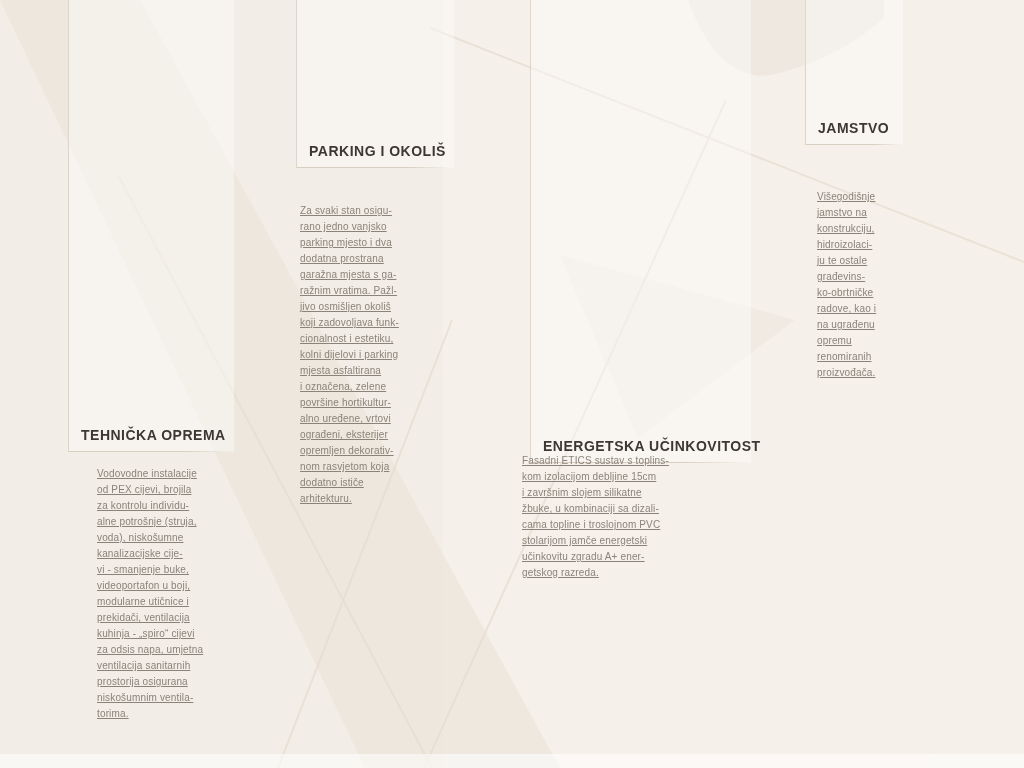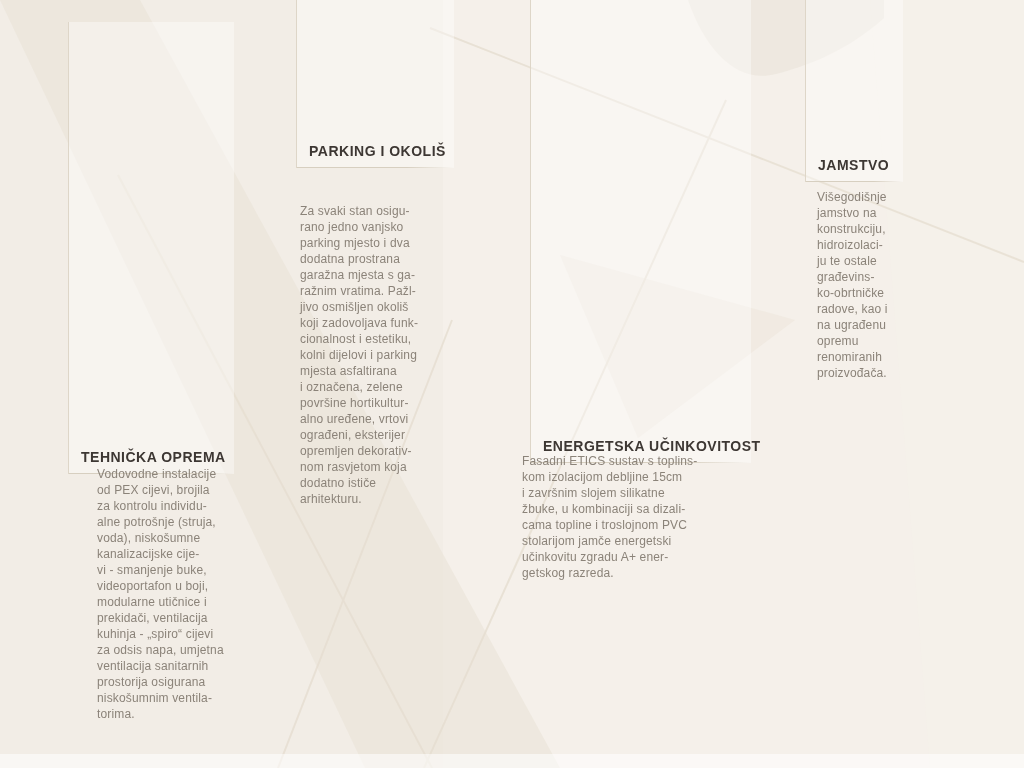--- a/index.html
+++ b/index.html
@@ -18,28 +18,28 @@
     position:absolute;left:0;bottom:0;height:1px;width:100%;
     background:linear-gradient(to right,#d7cfc0 0%,#d7cfc0 70%,rgba(215,207,192,0) 100%);
   }
   .card .heading{
     position:absolute;left:12px;bottom:9px;
     font-size:14px;font-weight:bold;letter-spacing:.5px;
     color:#3d3733;white-space:nowrap;
   }
   .body-text{
     position:absolute;
-    font-size:12px;line-height:16px;letter-spacing:.15px;
-    color:#8b8379;white-space:pre-line;
+    font-size:10px;line-height:16px;letter-spacing:.15px;
+    color:#8b8379;white-space:pre-line;text-decoration:underline;
   }
   
-  .card.s1{left:68px;width:165px;height:452px;margin-top:22px;}
+  .card.s1{left:68px;width:165px;height:452px;}
   .card.s2{left:296px;width:157px;height:168px;}
   .card.s3{left:530px;width:220px;height:463px;text-decoration:underline;}
-  .card.s4{left:805px;width:97px;height:182px;}
+  .card.s4{left:805px;width:97px;height:145px;}
   .body-text.s1{left:97px;top:466px;width:185px;}
   .body-text.s2{left:300px;top:203px;width:165px;}
   .body-text.s3{left:522px;top:453px;width:225px;}
   .body-text.s4{left:817px;top:189px;width:115px;}
   .footer-strip{
     position:absolute;left:0;bottom:0;width:1024px;height:14px;
     background:rgba(255,255,255,0.55);
   }
 </style>
 </head>

